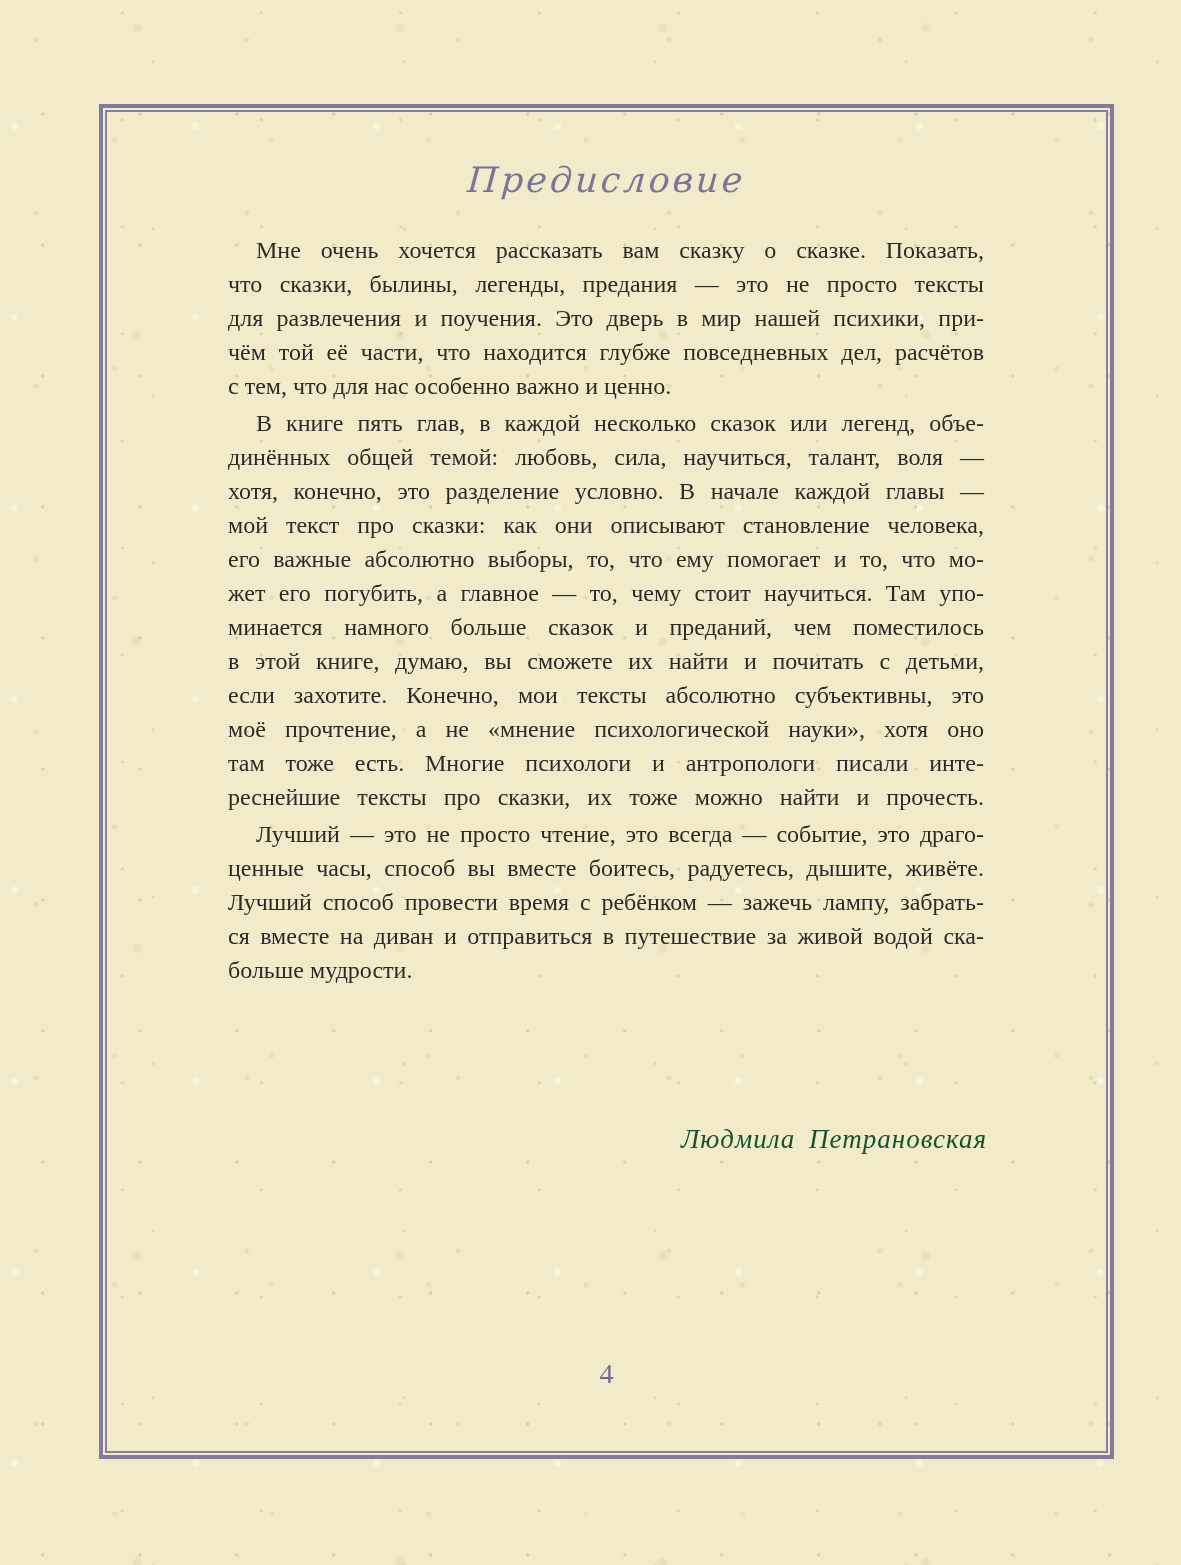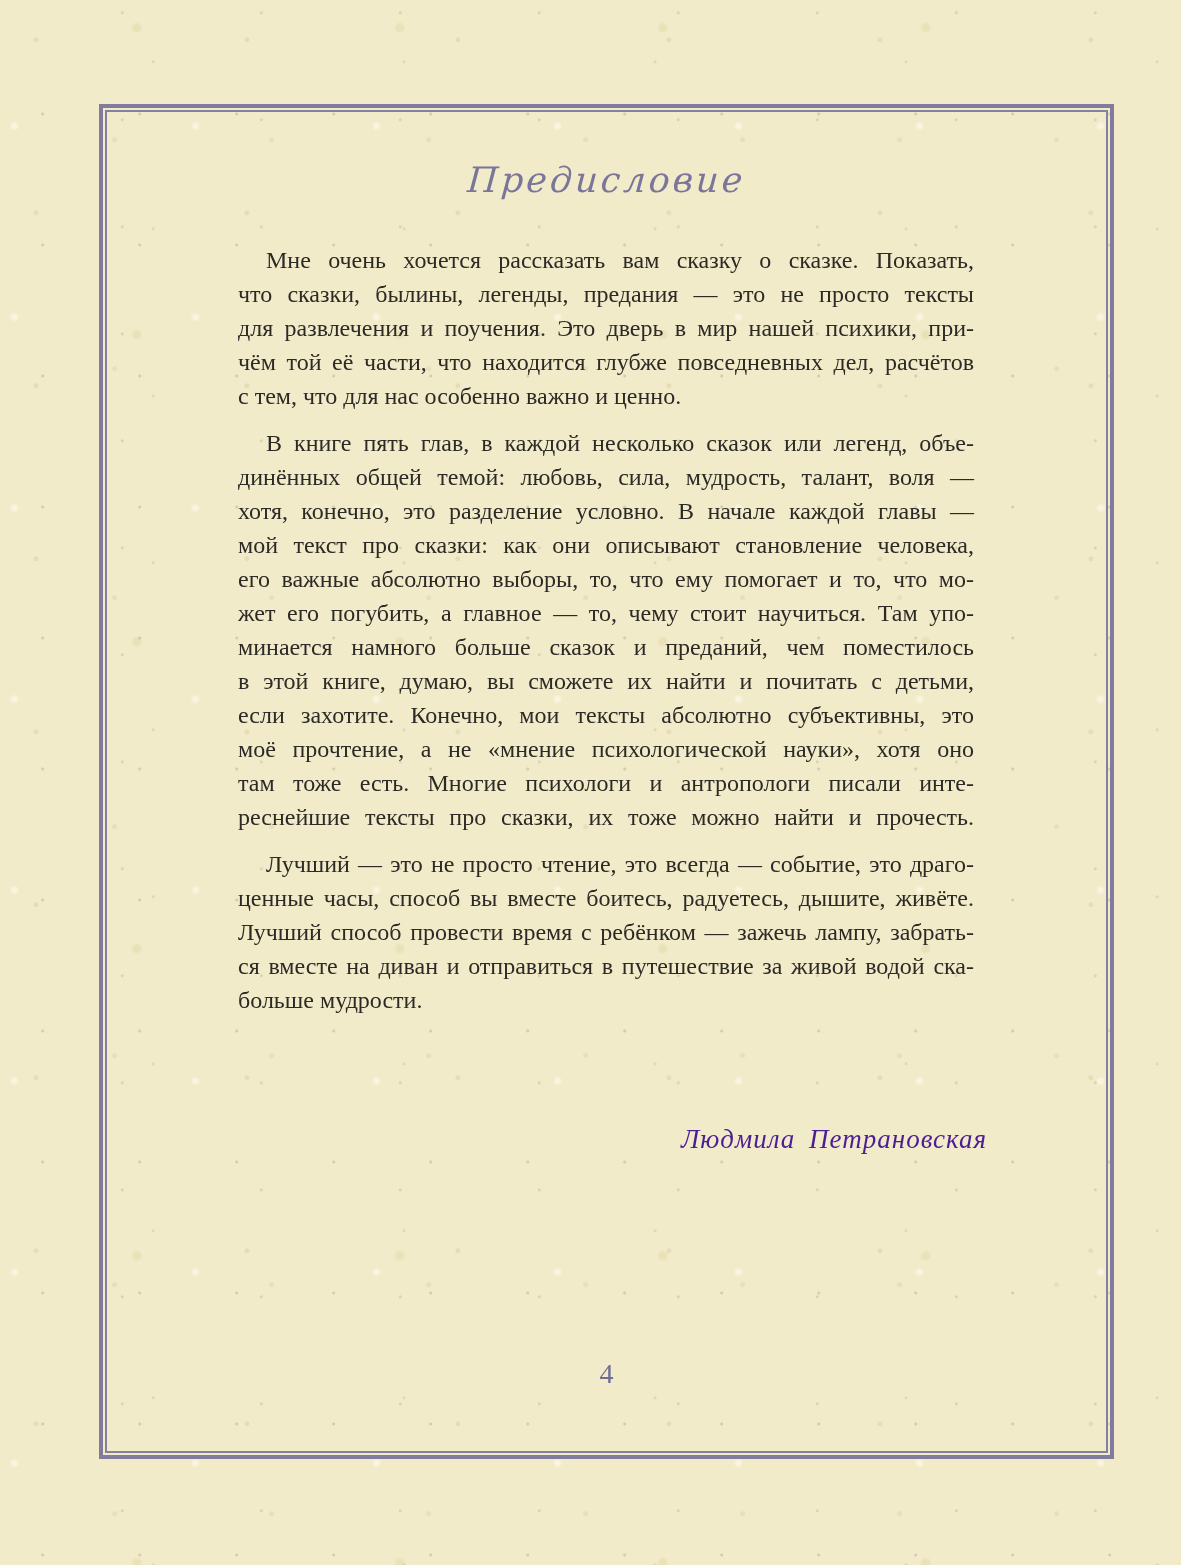--- a/index.html
+++ b/index.html
@@ -49,38 +49,38 @@
   }
 
   .body-text {
     position: absolute;
     left: 225px; top: 230px;
     width: 762px;
     font-size: 24px;
     line-height: 34px;
     color: #2d2a26;
   }
-  .para { margin: 13px; }
+  .para { margin: 3px; }
   .line {
     text-align: justify;
     text-align-last: justify;
     -moz-text-align-last: justify;
   }
   .line.fl { text-align-last: left; -moz-text-align-last: left; }
   .line.ind   { padding-left: 28px; }
   .line.ind-s { padding-left: 7px; }
 
   .signature {
     position: absolute;
     top: 1124px;
     right: 194px;
     font-style: italic;
     font-size: 27px;
     letter-spacing: 1px;
-    color: #4c1d95;
+    color: #14532d;
     word-spacing: 6px;
     margin-left: 34px;
   }
 
   .page-number {
     position: absolute;
     left: 99px; top: 1358px;
     width: 1015px;
     text-align: center;
     font-size: 28px;
@@ -99,21 +99,21 @@
 <div class="body-text">
     <div class="para">
       <div class="line ind">Мне очень хочется рассказать вам сказку о сказке. Показать,</div>
       <div class="line">что сказки, былины, легенды, предания — это не просто тексты</div>
       <div class="line">для развлечения и поучения. Это дверь в мир нашей психики, при-</div>
       <div class="line">чём той её части, что находится глубже повседневных дел, расчётов</div>
       <div class="line fl">с тем, что для нас особенно важно и ценно.</div>
     </div>
     <div class="para">
       <div class="line ind">В книге пять глав, в каждой несколько сказок или легенд, объе-</div>
-      <div class="line">динённых общей темой: любовь, сила, мудрость, талант, воля —</div>
+      <div class="line">динённых общей темой: любовь, сила, научиться, талант, воля —</div>
       <div class="line">хотя, конечно, это разделение условно. В начале каждой главы —</div>
       <div class="line">мой текст про сказки: как они описывают становление человека,</div>
       <div class="line">его важные абсолютно выборы, то, что ему помогает и то, что мо-</div>
       <div class="line">жет его погубить, а главное — то, чему стоит научиться. Там упо-</div>
       <div class="line">минается намного больше сказок и преданий, чем поместилось</div>
       <div class="line">в этой книге, думаю, вы сможете их найти и почитать с детьми,</div>
       <div class="line">если захотите. Конечно, мои тексты абсолютно субъективны, это</div>
       <div class="line">моё прочтение, а не «мнение психологической науки», хотя оно</div>
       <div class="line">там тоже есть. Многие психологи и антропологи писали инте-</div>
       <div class="line">реснейшие тексты про сказки, их тоже можно найти и прочесть.</div>

